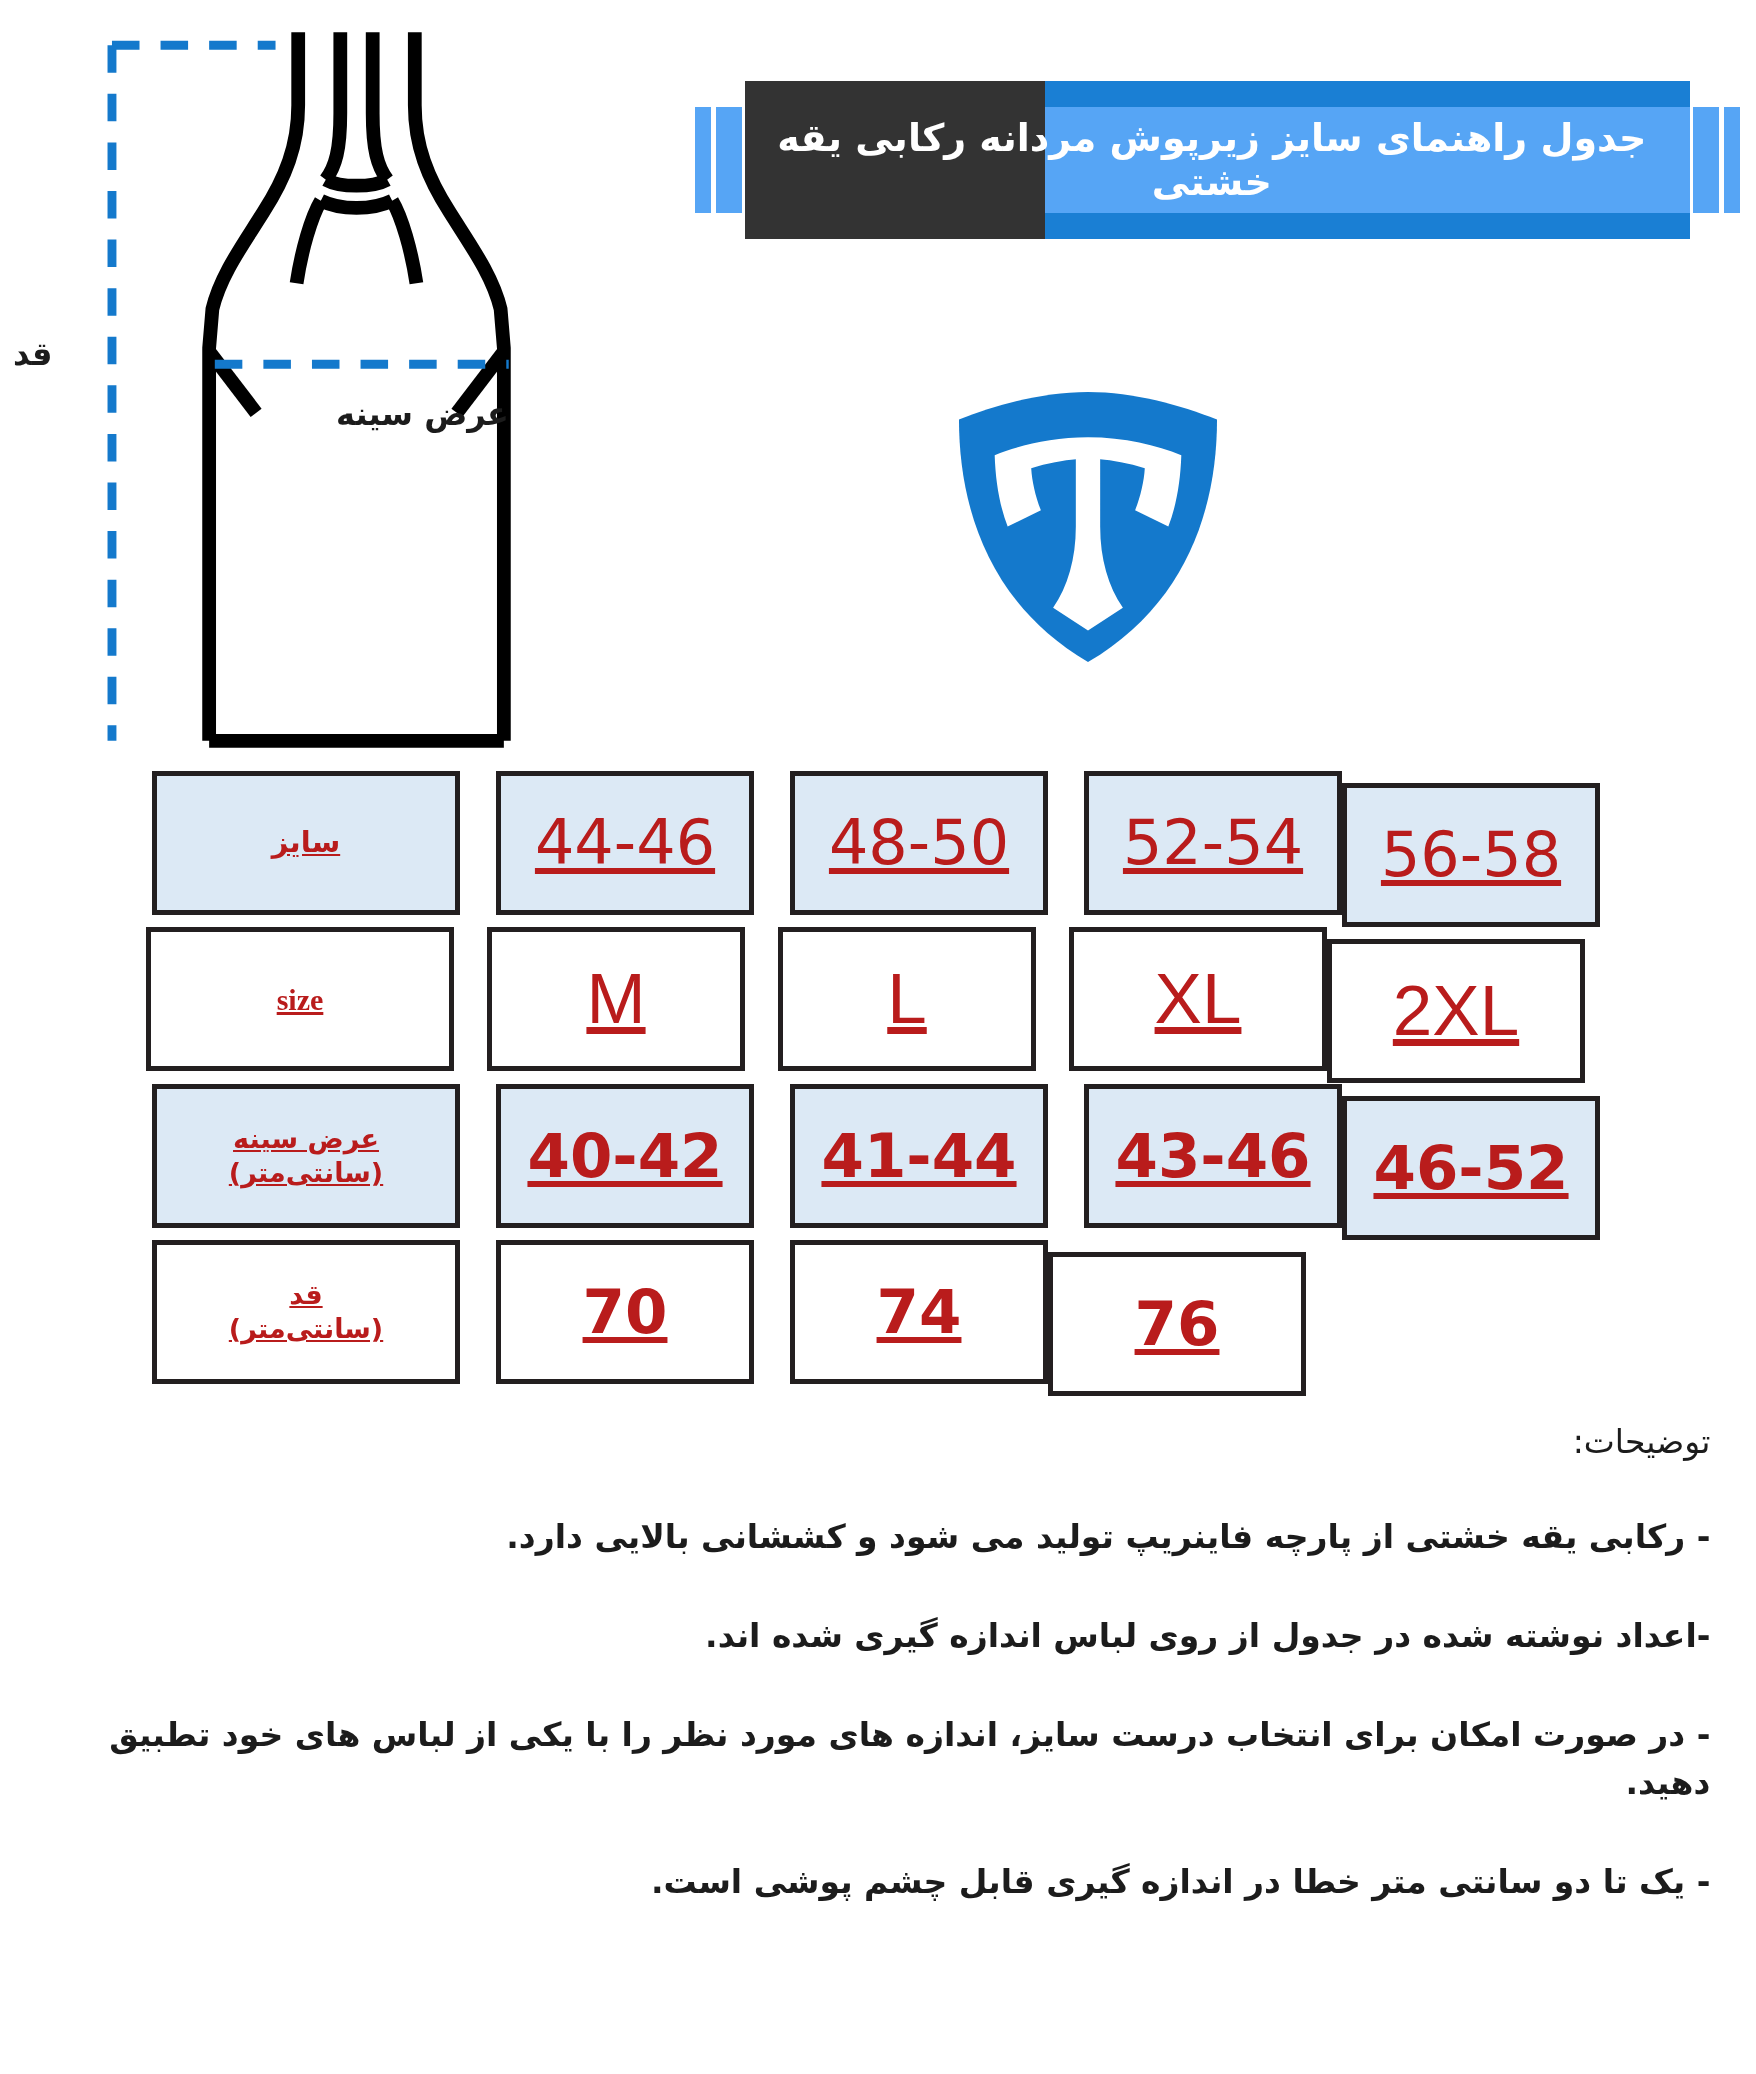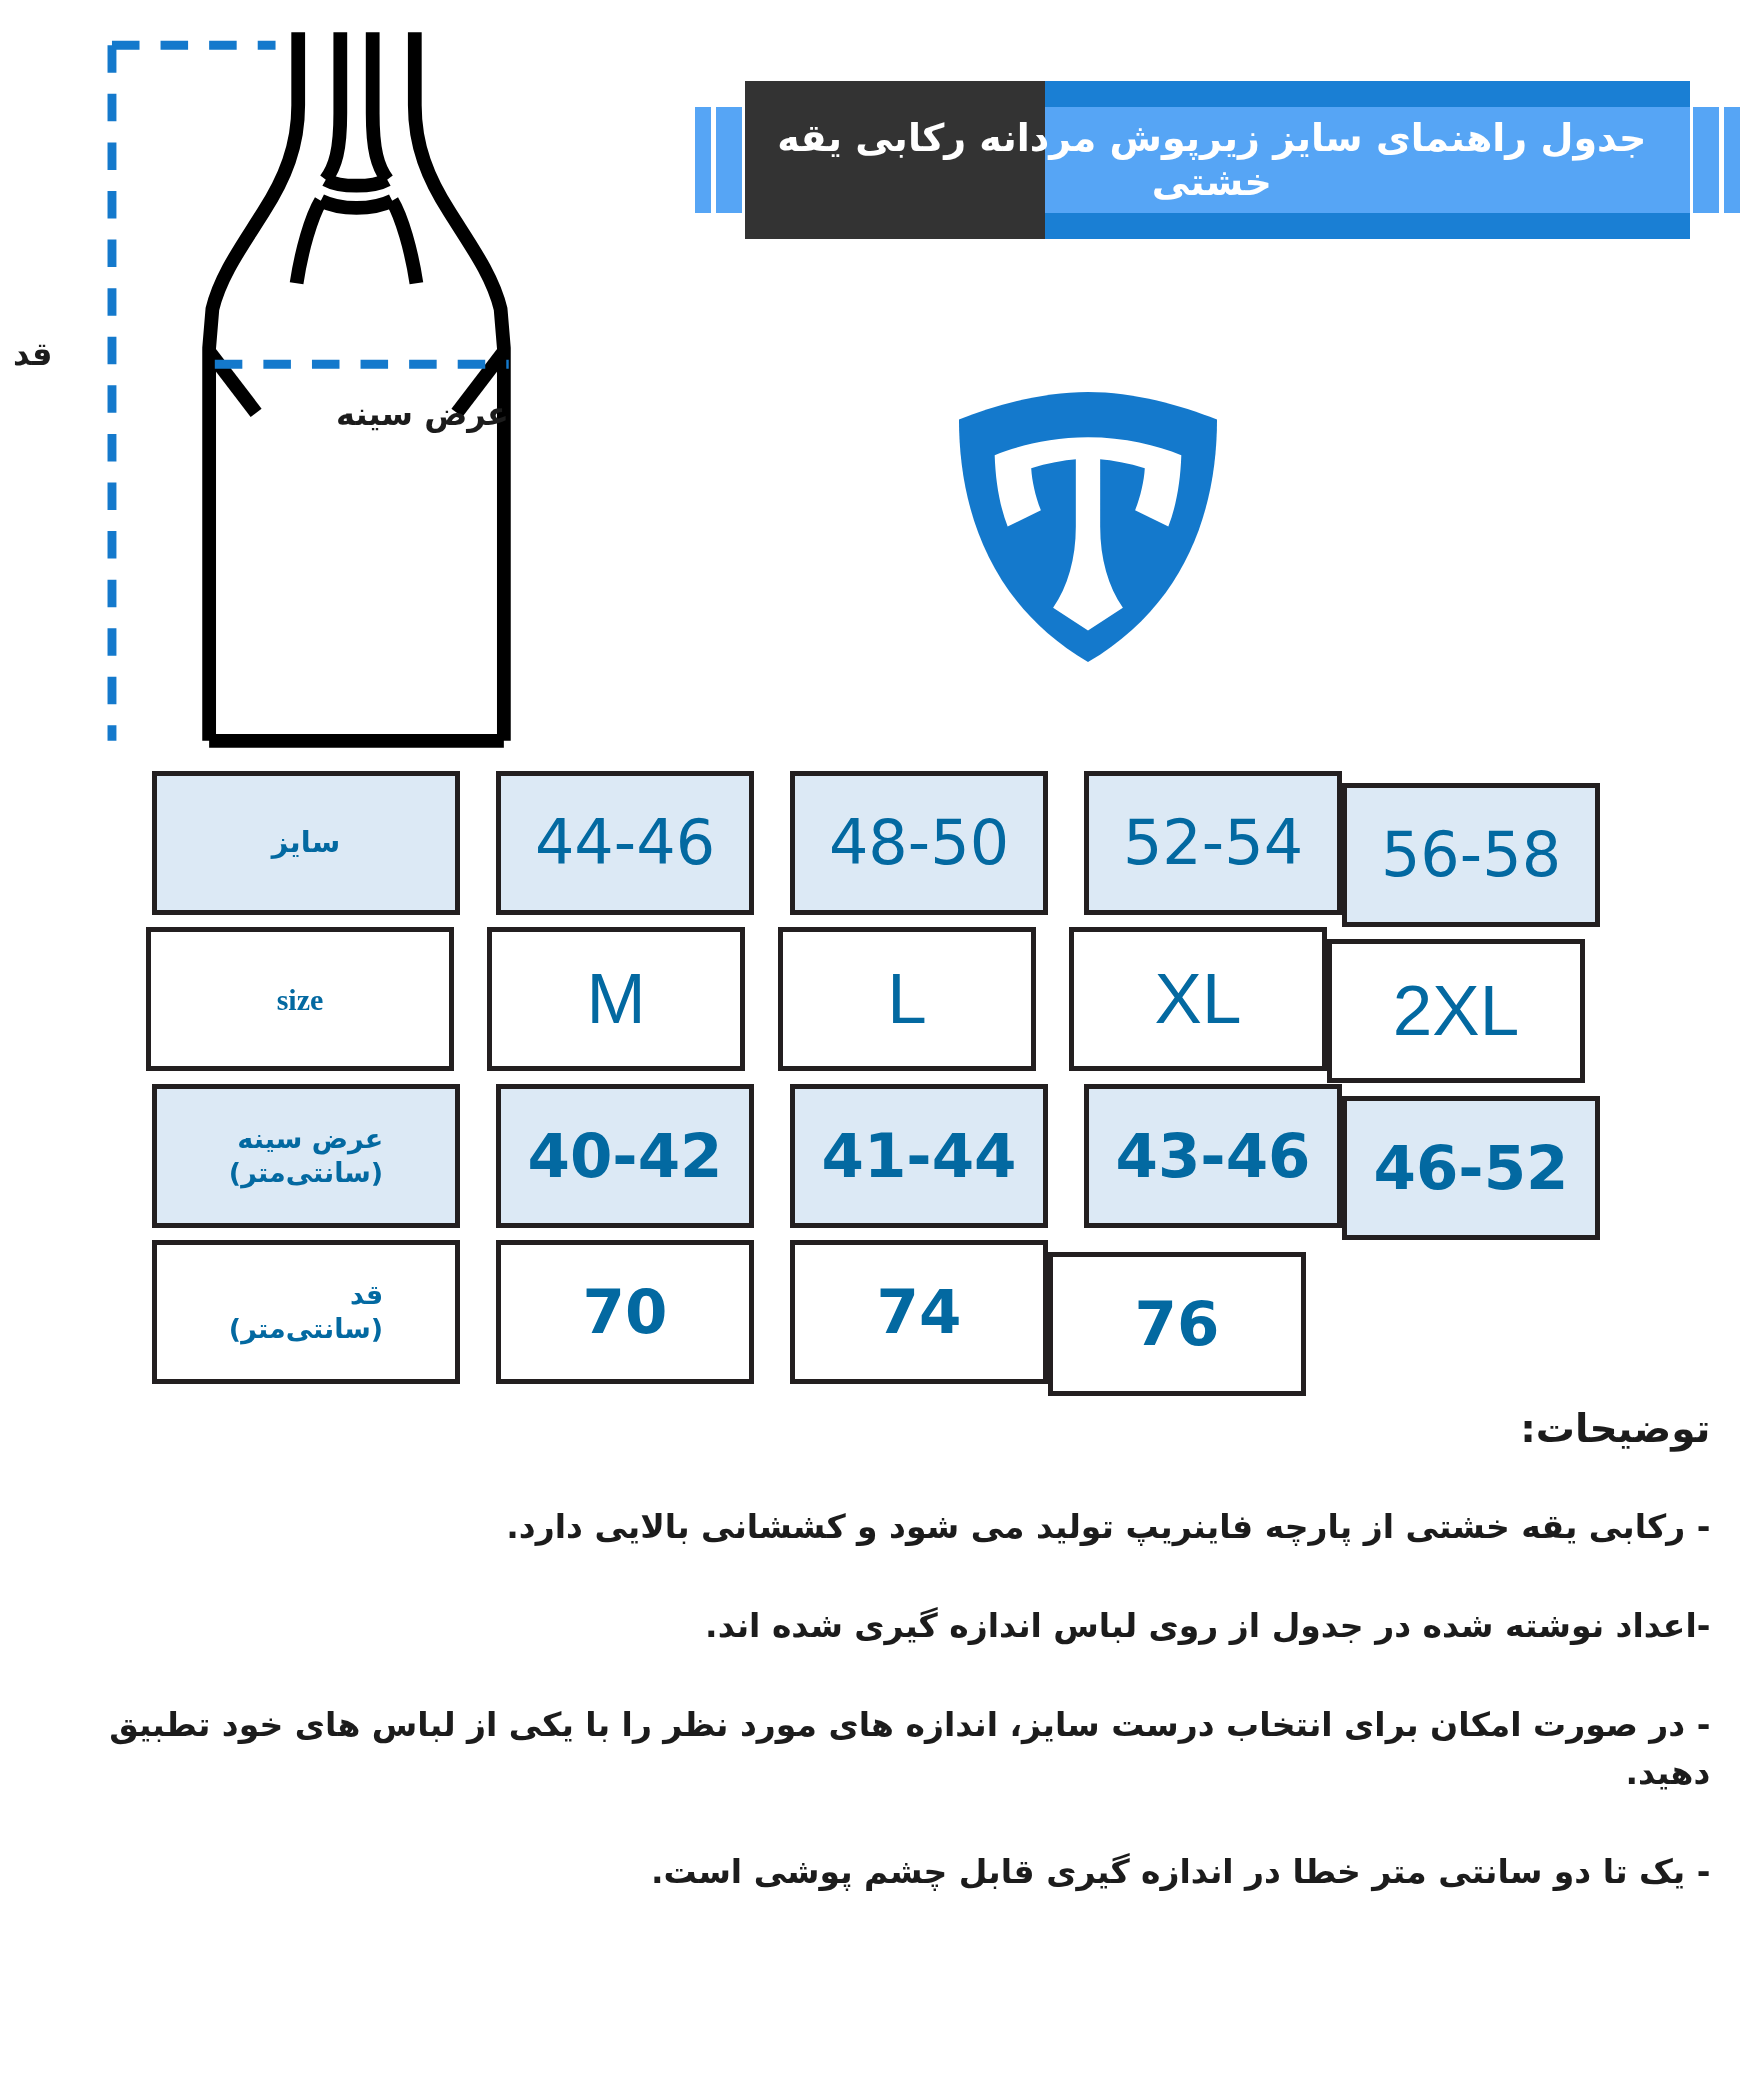--- a/index.html
+++ b/index.html
@@ -128,23 +128,25 @@
     display: flex;
     flex-direction: row-reverse;
     justify-content: flex-start;
   }
   .cell {
     box-sizing: border-box;
     border: 5.7px solid #231f20;
     display: flex;
     align-items: center;
     justify-content: center;
-    color: #0369a1;
+    color: #b91c1c;
+    text-align: center;
     line-height: 1.1;
     background: #ffffff;
+    text-decoration: underline;
   }
   .cell.shaded { background: #dce9f5; }
   .cell.label-cell {
     width: 308px;
     margin-left: 39px;
   }
   .cell.data-cell {
     width: 258px;
     margin-left: 36px;
   }
@@ -187,23 +189,23 @@
   #notes {
     position: absolute;
     left: 32px;
     top: 1406px;
     width: 1693px;
     direction: rtl;
     text-align: right;
     color: #1c1c1c;
   }
   .note-heading {
-    font-size: 39px;
-    font-weight: 700;
-    margin: 0 0 52px 0;
+    font-size: 33px;
+    font-weight: 400;
+    margin: 16px 0 52px 0;
     padding-right: 14.6px;
   }
   .note-item {
     font-size: 33px;
     font-weight: 700;
     line-height: 1.48;
     margin: 0 0 50px 0;
     padding-right: 14.6px;
   }
 </style>

